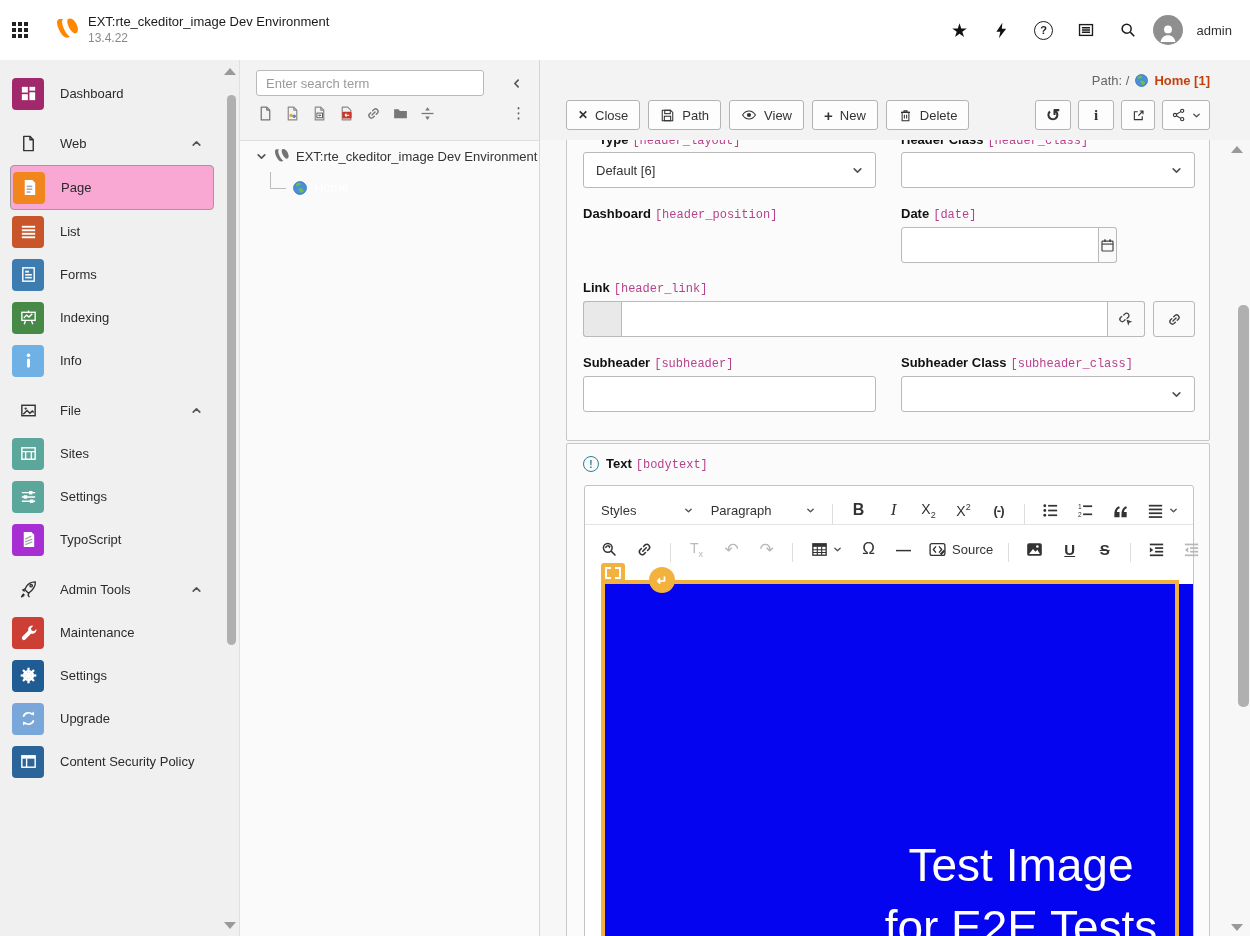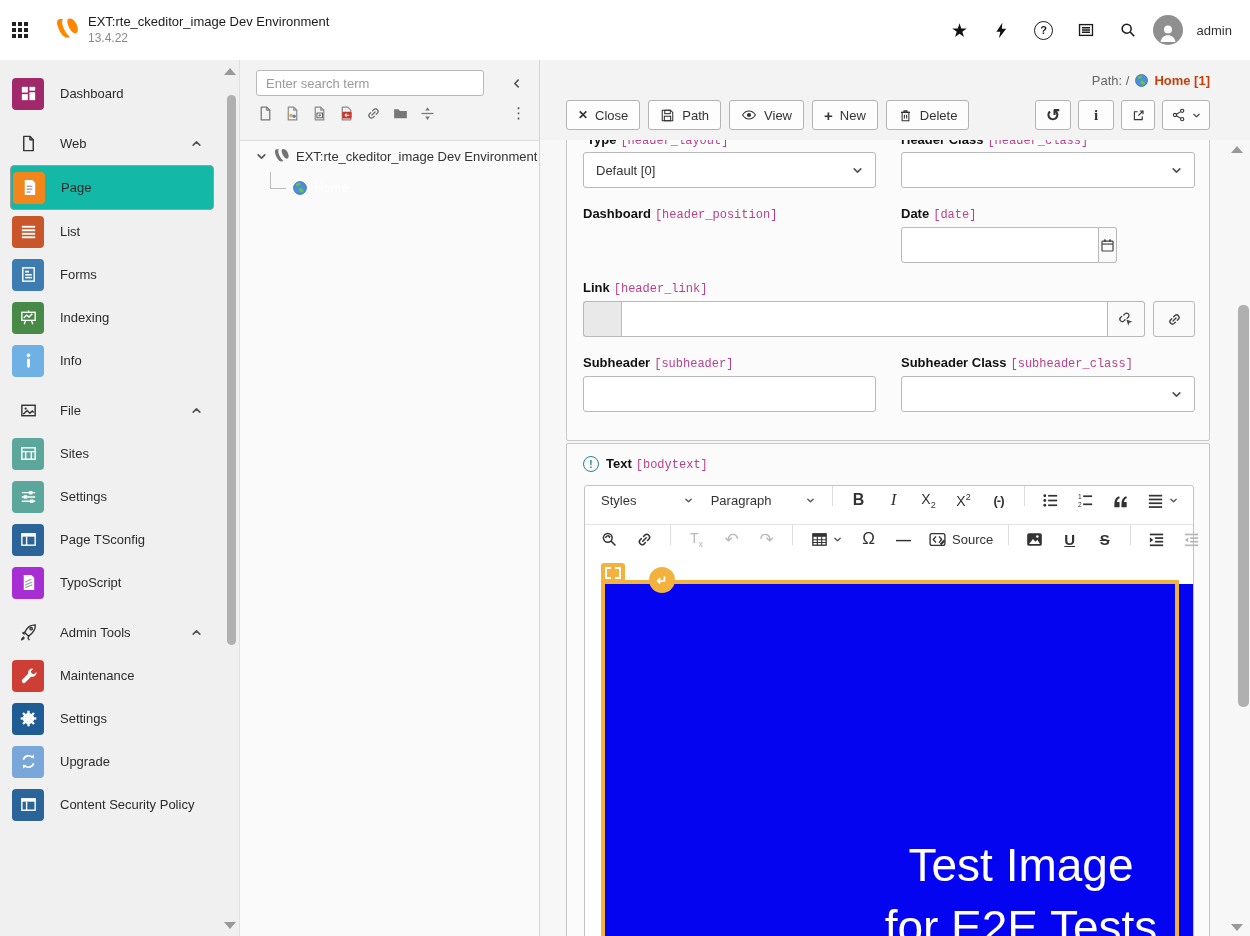--- a/index.html
+++ b/index.html
@@ -24,21 +24,21 @@
   .help-ring{width:17px;height:17px;border:1.6px solid #1c1c1c;border-radius:50%;display:flex;
              align-items:center;justify-content:center;font-size:11px;font-weight:bold;color:#1c1c1c;}
   #avatar{width:30px;height:30px;border-radius:50%;background:#8f8f8f;display:flex;align-items:flex-end;justify-content:center;overflow:hidden;}
   #tb-user{color:#333;margin-left:6px;}
 
   
   #mm{left:0;top:60px;width:240px;height:876px;background:#f0f0f0;border-right:1px solid #e0e0e0;
       padding-top:12px;box-sizing:border-box;overflow:hidden;}
   .mm-item{height:43px;display:flex;align-items:center;margin:0 25px 0 10px;border-radius:4px;cursor:pointer;position:relative;}
   .mm-item.section{margin-top:7px;}
-  .mm-item.active{background:#14b8a6;border:1px solid #9b9b9b;}
+  .mm-item.active{background:#f9a8d4;border:1px solid #9b9b9b;}
   .mm-ic{width:32px;height:32px;border-radius:4px;margin-left:2px;flex:0 0 32px;
          display:flex;align-items:center;justify-content:center;color:#fff;}
   .mm-ic svg{width:19px;height:19px;}
   .mm-ic.outline{background:transparent !important;color:#333;}
   .mm-label{margin-left:16px;color:#2b2b2b;}
   .mm-chev{margin-left:auto;margin-right:12px;}
 
   
   #pt{left:240px;top:60px;width:300px;height:876px;background:#fafafa;border-right:1px solid #d6d6d6;box-sizing:border-box;}
   #pt-top{height:80px;background:#f3f3f3;border-bottom:1px solid #ddd;position:relative;}
@@ -88,21 +88,21 @@
   .grp .gbtn{width:37px;background:#fafafa;border:1px solid #b9b9b9;border-left:none;border-radius:0 3px 3px 0;
              display:flex;align-items:center;justify-content:center;color:#444;cursor:pointer;box-sizing:border-box;}
   .sbtn{position:absolute;height:36px;background:#fafafa;border:1px solid #b9b9b9;border-radius:3px;
         display:flex;align-items:center;justify-content:center;color:#444;cursor:pointer;box-sizing:border-box;}
   #p2-head{position:absolute;left:16px;top:12px;display:flex;align-items:center;}
   .bang{width:16px;height:16px;border:1.5px solid #2E7E95;border-radius:50%;color:#2E7E95;font-size:10px;font-weight:bold;
         display:flex;align-items:center;justify-content:center;margin-right:7px;box-sizing:border-box;}
 
   
   #ck{position:absolute;left:17px;top:41px;width:610px;height:560px;background:#fff;border:1px solid #c4c4c4;border-radius:3px;box-sizing:border-box;}
-  .ck-row{height:38px;display:flex;align-items:flex-start;border-bottom:1px solid #e3e3e3;padding:0 8px;gap:2px;}
+  .ck-row{height:38px;display:flex;align-items:flex-end;border-bottom:1px solid #e3e3e3;padding:0 8px;gap:2px;}
   .ck-dd{display:flex;align-items:center;justify-content:space-between;padding:0 8px;height:28px;color:#333;cursor:pointer;}
   .ck-sep{width:1px;height:20px;background:#ddd;margin:0 7px;flex:0 0 1px;}
   .ck-b{width:33px;height:28px;display:flex;align-items:center;justify-content:center;color:#333;cursor:pointer;flex:0 0 auto;}
   .ck-b.dis{color:#b8b8b8;cursor:default;}
   .ck-b svg{width:19px;height:19px;}
   .bold{font-weight:bold;font-size:16px;}
   .ital{font-family:"Liberation Serif",serif;font-style:italic;font-size:17px;}
   .scr{font-size:14px;font-weight:normal;}
   .scr sub,.scr sup{font-size:9px;}
   .softh{font-size:13px;font-weight:bold;letter-spacing:-1px;}
@@ -622,28 +622,20 @@
 
   <div class="mm-item">
     <span class="mm-ic" style="background: rgb(91, 167, 155);">
         <svg>
           <use href="#s-sliders"></use>
         </svg>
       </span>
     <span class="mm-label">Settings</span>
   </div>
 
-  <div class="mm-item">
-    <span class="mm-ic" style="background: rgb(42, 100, 153);">
-        <svg>
-          <use href="#s-panes"></use>
-        </svg>
-      </span>
-    <span class="mm-label">Page TSconfig</span>
-  </div>
 
   <div class="mm-item">
     <span class="mm-ic" style="background: rgb(166, 46, 210);">
         <svg>
           <use href="#s-tsi"></use>
         </svg>
       </span>
     <span class="mm-label">TypoScript</span>
   </div>
 
@@ -826,28 +818,28 @@
         <svg class="cv down" style="width:9px;height:9px">
             <use href="#s-chev"></use>
           </svg>
       </div>
     </div>
   </div>
 
   <div id="body">
 
     <div id="panel1" class="panel">
-      <div class="flabel" style="left:20px;top:5px">
+      <div class="flabel" style="left:32px;top:5px">
         <span>Type</span><span class="tca">[header_layout]</span>
       </div>
       <div class="flabel" style="left:334px;top:5px">
         <span>Header Class</span><span class="tca">[header_class]</span>
       </div>
       <div class="ctl" style="left:16px;top:25px;width:293px">
-        <span class="val">Default [0]</span>
+        <span class="val">Default [6]</span>
         <svg class="cv down">
             <use href="#s-chev"></use>
           </svg>
       </div>
       <div class="ctl" style="left:334px;top:25px;width:294px">
         <span class="val"></span>
         <svg class="cv down">
             <use href="#s-chev"></use>
           </svg>
       </div>

